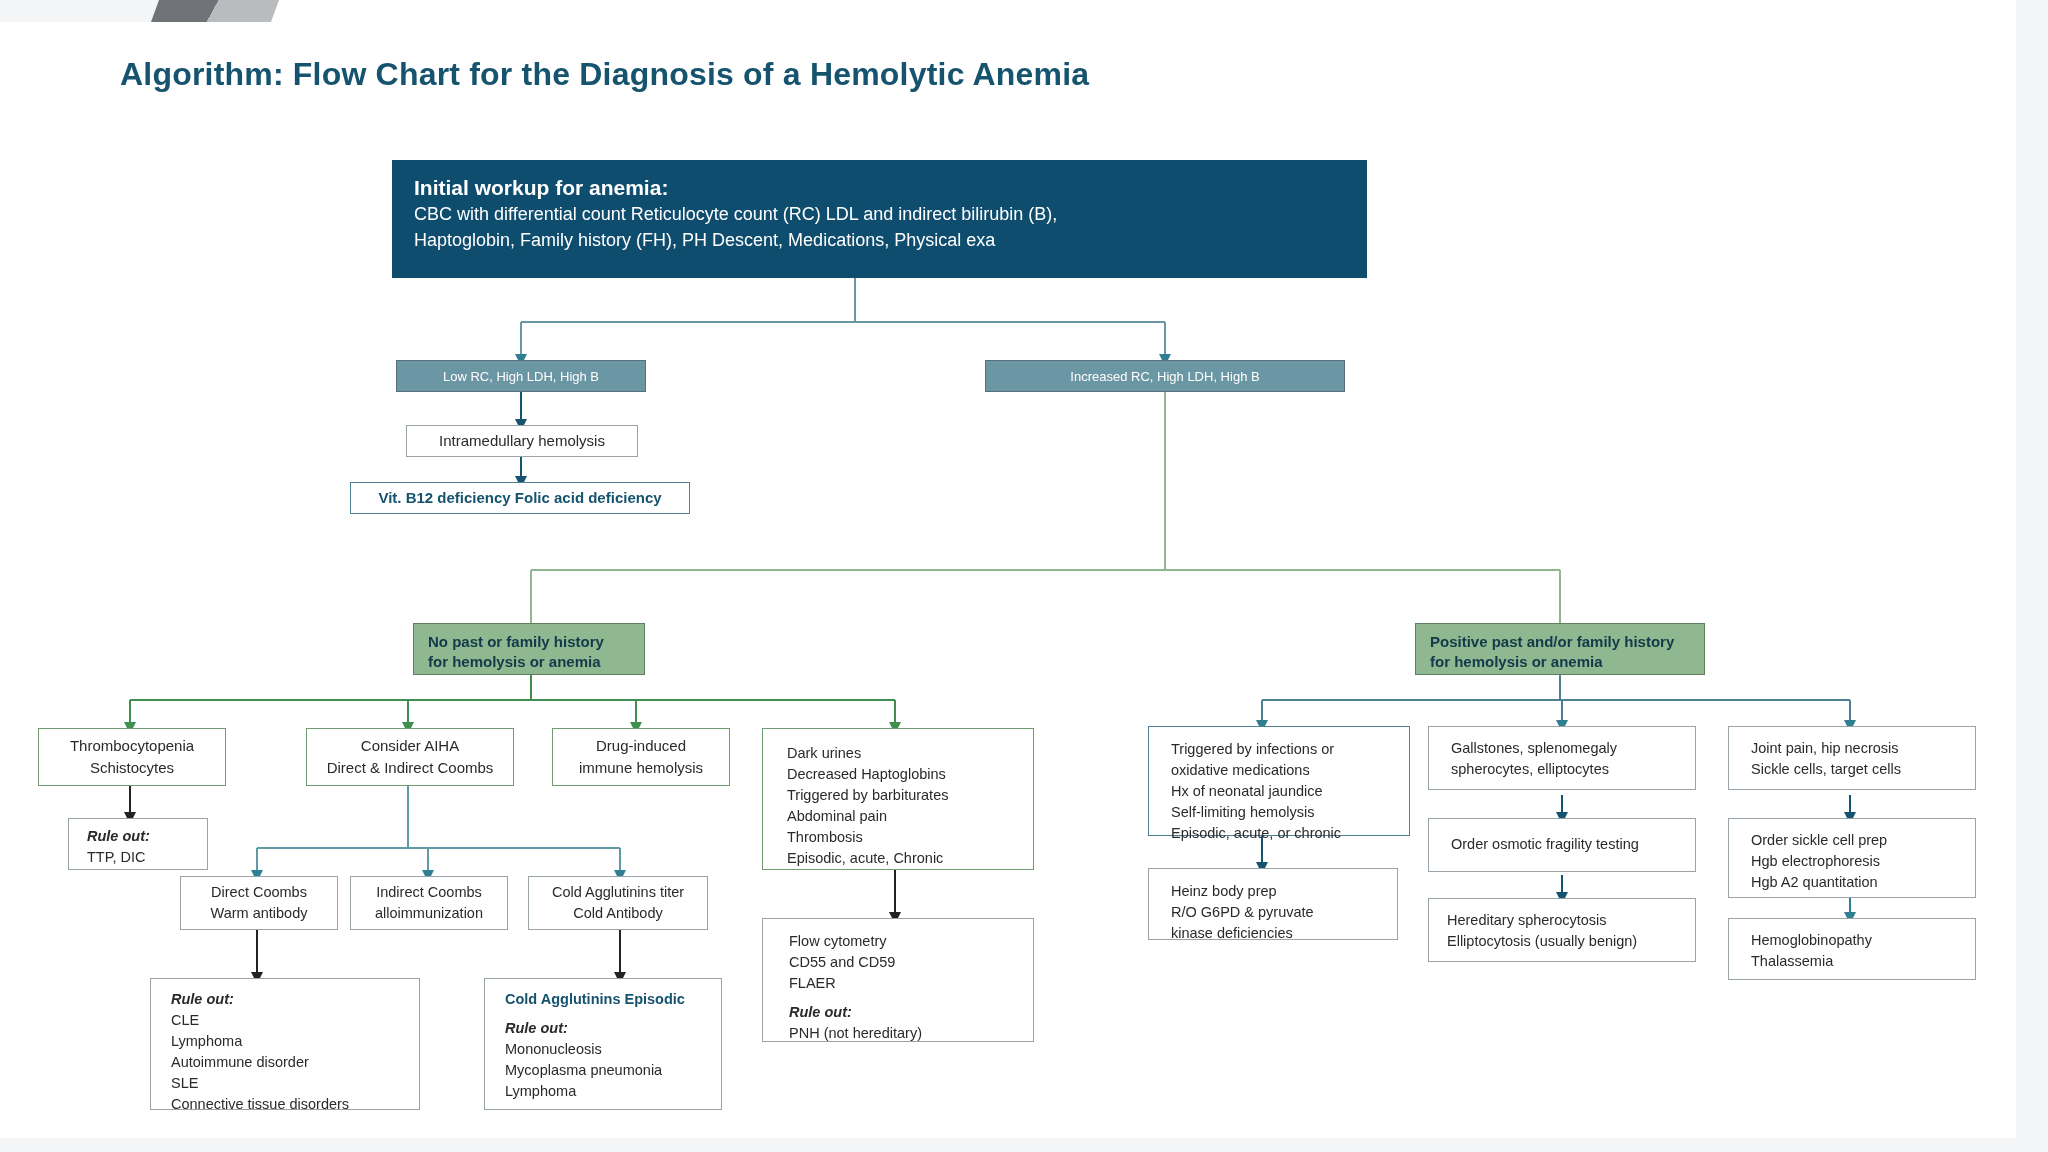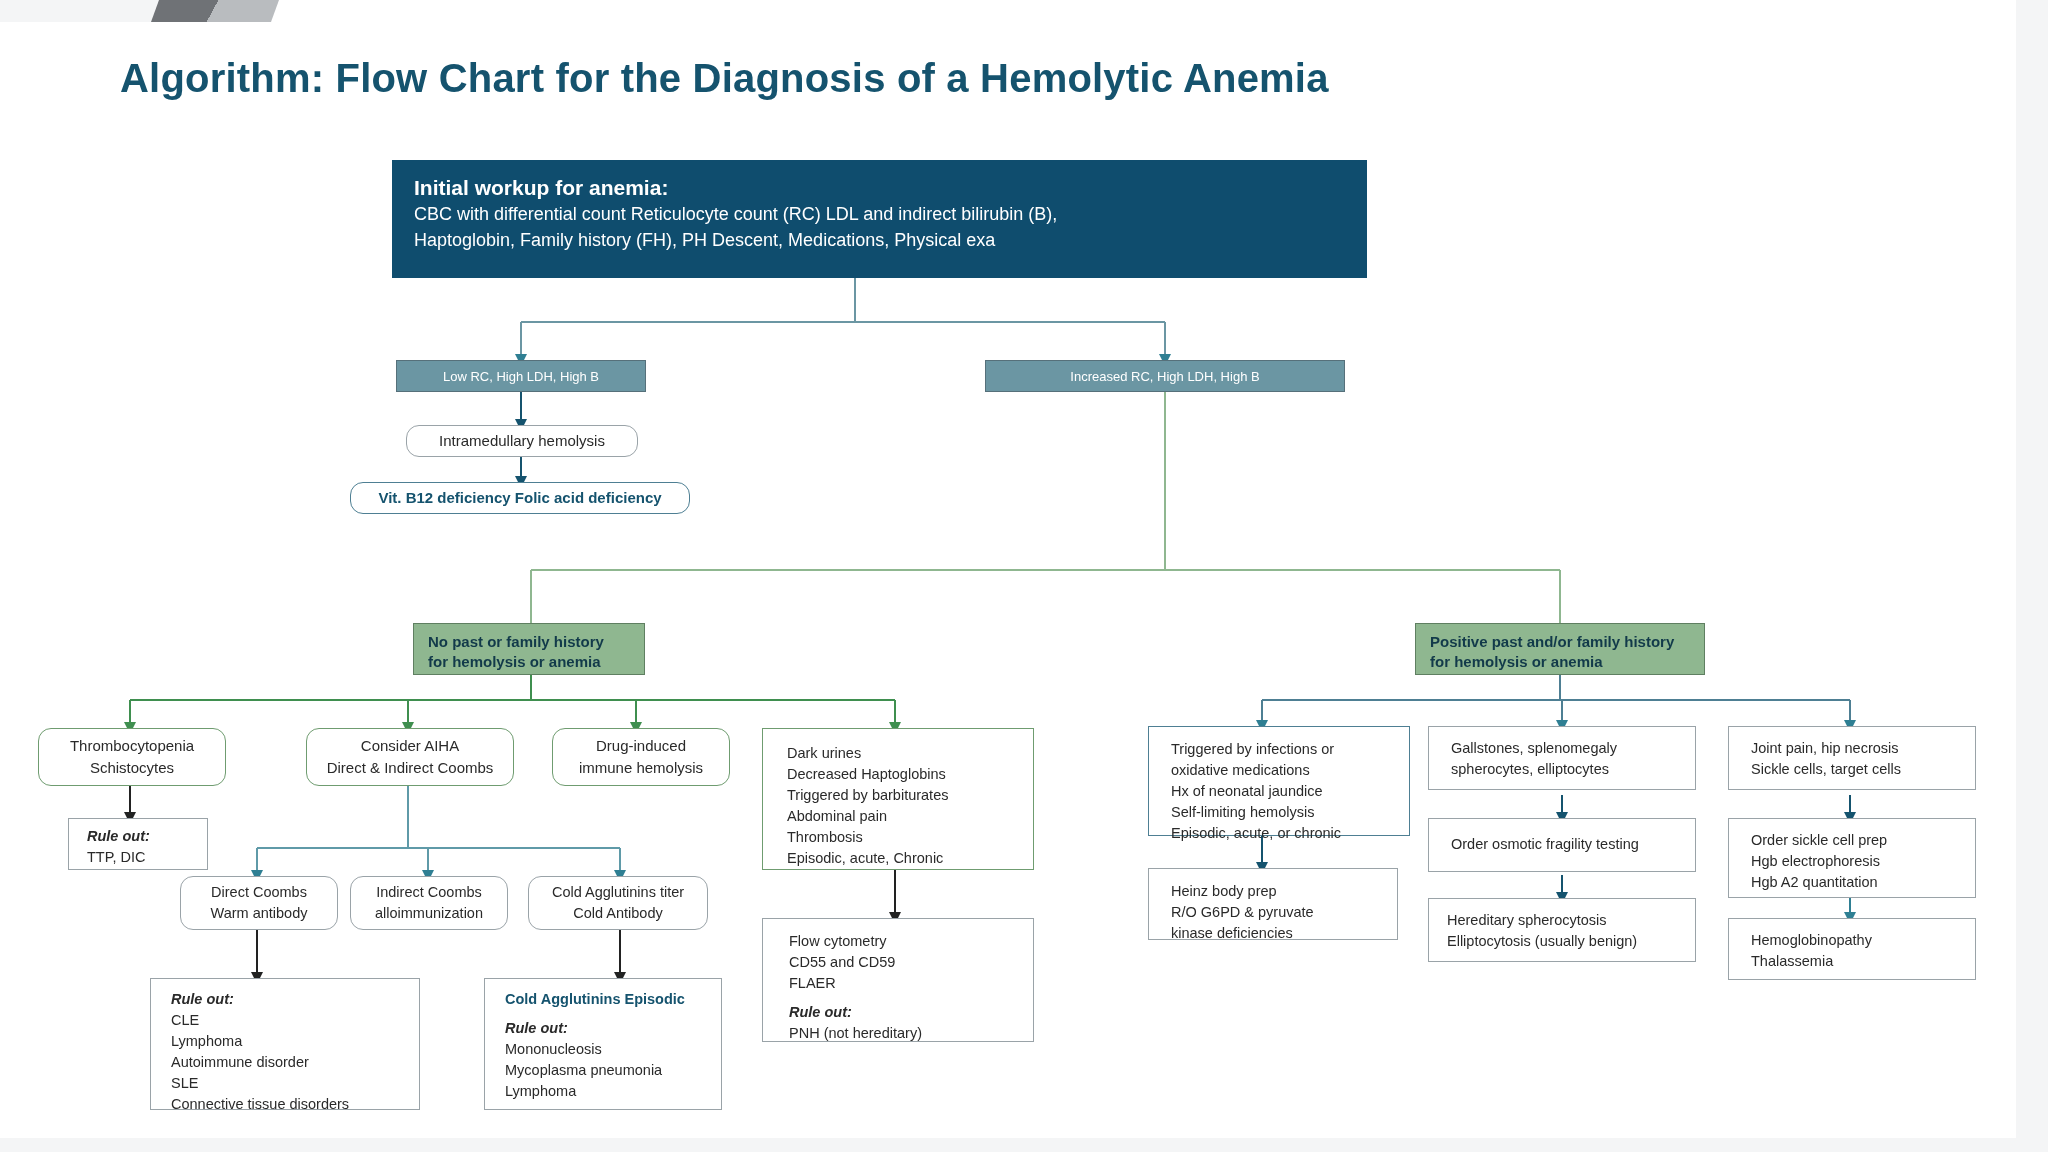--- a/index.html
+++ b/index.html
@@ -16,21 +16,21 @@
   
   .ribbon{position:absolute;top:0;left:155px;width:120px;height:22px;
     background:linear-gradient(100deg,#6f7276 0%,#6f7276 48%,#b9bcbf 48%,#b9bcbf 100%);
     transform:skewX(-20deg);}
   .ribbon2{position:absolute;top:0;left:0;width:160px;height:22px;background:#f4f5f6;}
   .rightedge{position:absolute;top:0;right:0;width:32px;height:1152px;background:#f4f5f6;}
   .bottomedge{position:absolute;bottom:0;left:0;width:2048px;height:14px;background:#f4f5f6;}
 
   h1.title{
     position:absolute;left:120px;top:56px;margin:0;
-    font-size:40px;font-weight:bold;color:#15536e;letter-spacing:.2px;
+    font-size:32px;font-weight:bold;color:#15536e;letter-spacing:.2px;
     white-space:nowrap;
   }
 
   .box{position:absolute;box-sizing:border-box;background:#ffffff;}
   .txt{white-space:pre-line;}
 
   
   .hdr{
     left:392px;top:160px;width:975px;height:118px;
     background:#0f4d6e;border:none;color:#ffffff;
@@ -50,21 +50,21 @@
     background:#8fb790;border:1px solid #5f7f61;color:#123a4a;
     font-size:15px;font-weight:bold;line-height:1.3;
     padding:8px 10px 0 14px;
   }
 
   
   .ol{border:1px solid #9aa3a8;}
   .ol-green{border:1px solid #6f9c70;}
   .ol-teal{border:1px solid #4e7f93;}
 
-  .c{display:flex;align-items:center;justify-content:center;text-align:center;border-radius:13px;}
+  .c{display:flex;align-items:center;justify-content:center;text-align:center;}
   .l{display:flex;align-items:center;}
   .f14{font-size:14.5px;line-height:1.45;}
   .f15{font-size:15px;line-height:1.45;}
   .bold{font-weight:bold;}
   .ital{font-style:italic;font-weight:bold;}
   .dark{color:#2a2a2a;}
   .teal-t{color:#15536e;}
 
   svg.links{position:absolute;left:0;top:0;width:2048px;height:1152px;pointer-events:none;}
 </style>

